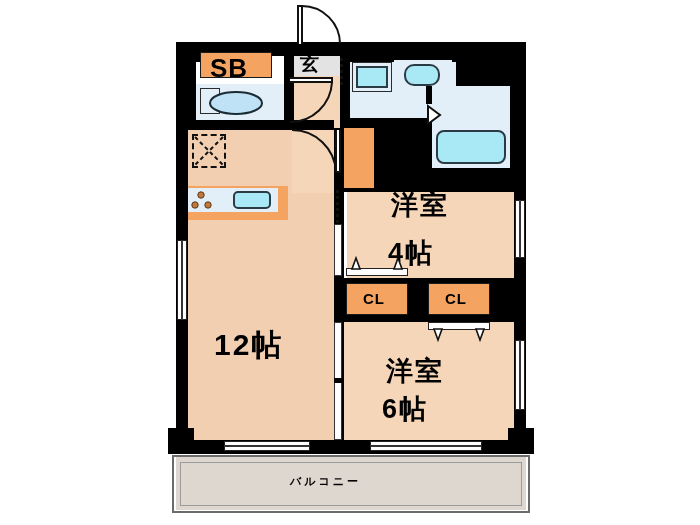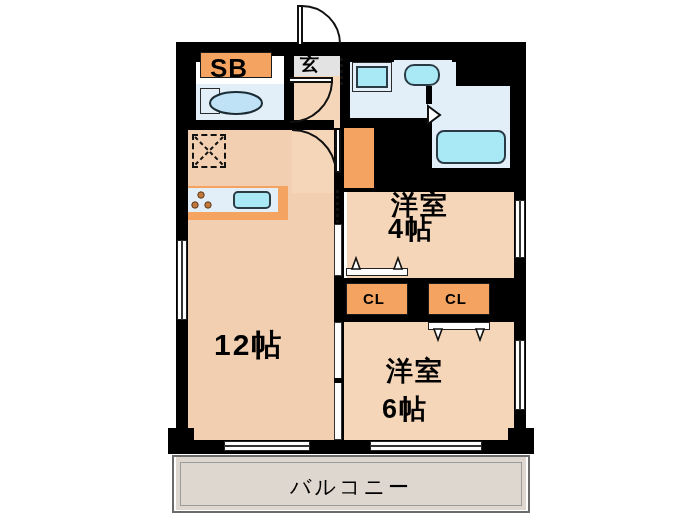--- a/index.html
+++ b/index.html
@@ -22,21 +22,21 @@
   .balcony{position:absolute;background:#ded7cf;}
   .thinline{position:absolute;background:#555;}
   .whitebox{position:absolute;background:#ffffff;border:1px solid #222;box-sizing:border-box;}
   .lbl{position:absolute;color:#000;line-height:1;white-space:nowrap;}
 
   .t-sb{font-size:26px;font-weight:bold;letter-spacing:1px;}
   .t-gen{font-size:19px;font-weight:bold;}
   .t-cl{font-size:15px;font-weight:bold;letter-spacing:1px;}
   .t-room{font-size:27px;font-weight:bold;letter-spacing:2px;}
   .t-ldk{font-size:30px;font-weight:bold;letter-spacing:2px;}
-  .t-bal{font-size:21px;font-weight:normal;letter-spacing:3px;}
+  .t-bal{font-size:11px;font-weight:bold;letter-spacing:3px;}
 
   .dash-box{position:absolute;border:2px dashed #111;box-sizing:border-box;background:transparent;}
   .slider{position:absolute;background:#fff;border:1px solid #333;box-sizing:border-box;}
   .dotted-v{position:absolute;background:repeating-linear-gradient(to bottom,#111 0 3px,transparent 3px 6px);}
   svg{position:absolute;overflow:visible;}
 </style>
 </head>
 <body>
 
 <div id="stage">
@@ -143,21 +143,21 @@
 
   <div class="dash-box" style="left:192px;top:134px;width:34px;height:34px;"></div>
   <svg style="left:192px;top:134px;" width="34" height="34">
     <line x1="3" y1="3" x2="31" y2="31" stroke="#111" stroke-width="2" stroke-dasharray="4 3"></line>
     <line x1="31" y1="3" x2="3" y2="31" stroke="#111" stroke-width="2" stroke-dasharray="4 3"></line>
   </svg>
 
   <div class="lbl t-ldk" style="left:214px;top:330px;text-align:center;">12帖</div>
 
   <div class="lbl t-room" style="left:391px;top:192px;">洋室</div>
-  <div class="lbl t-room" style="left:388px;top:216px;">4帖</div>
+  <div class="lbl t-room" style="left:388px;top:240px;">4帖</div>
 
   <div class="lbl t-room" style="left:386px;top:358px;">洋室</div>
   <div class="lbl t-room" style="left:382px;top:396px;">6帖</div>
 
   <div class="wall" style="left:340px;top:278px;width:182px;height:44px;"></div>
   <div class="orange" style="left:346px;top:283px;width:62px;height:32px;"></div>
   <div class="lbl t-cl" style="left:363px;top:291px;">CL</div>
   <div class="orange" style="left:428px;top:283px;width:62px;height:32px;"></div>
   <div class="lbl t-cl" style="left:445px;top:291px;">CL</div>
 

